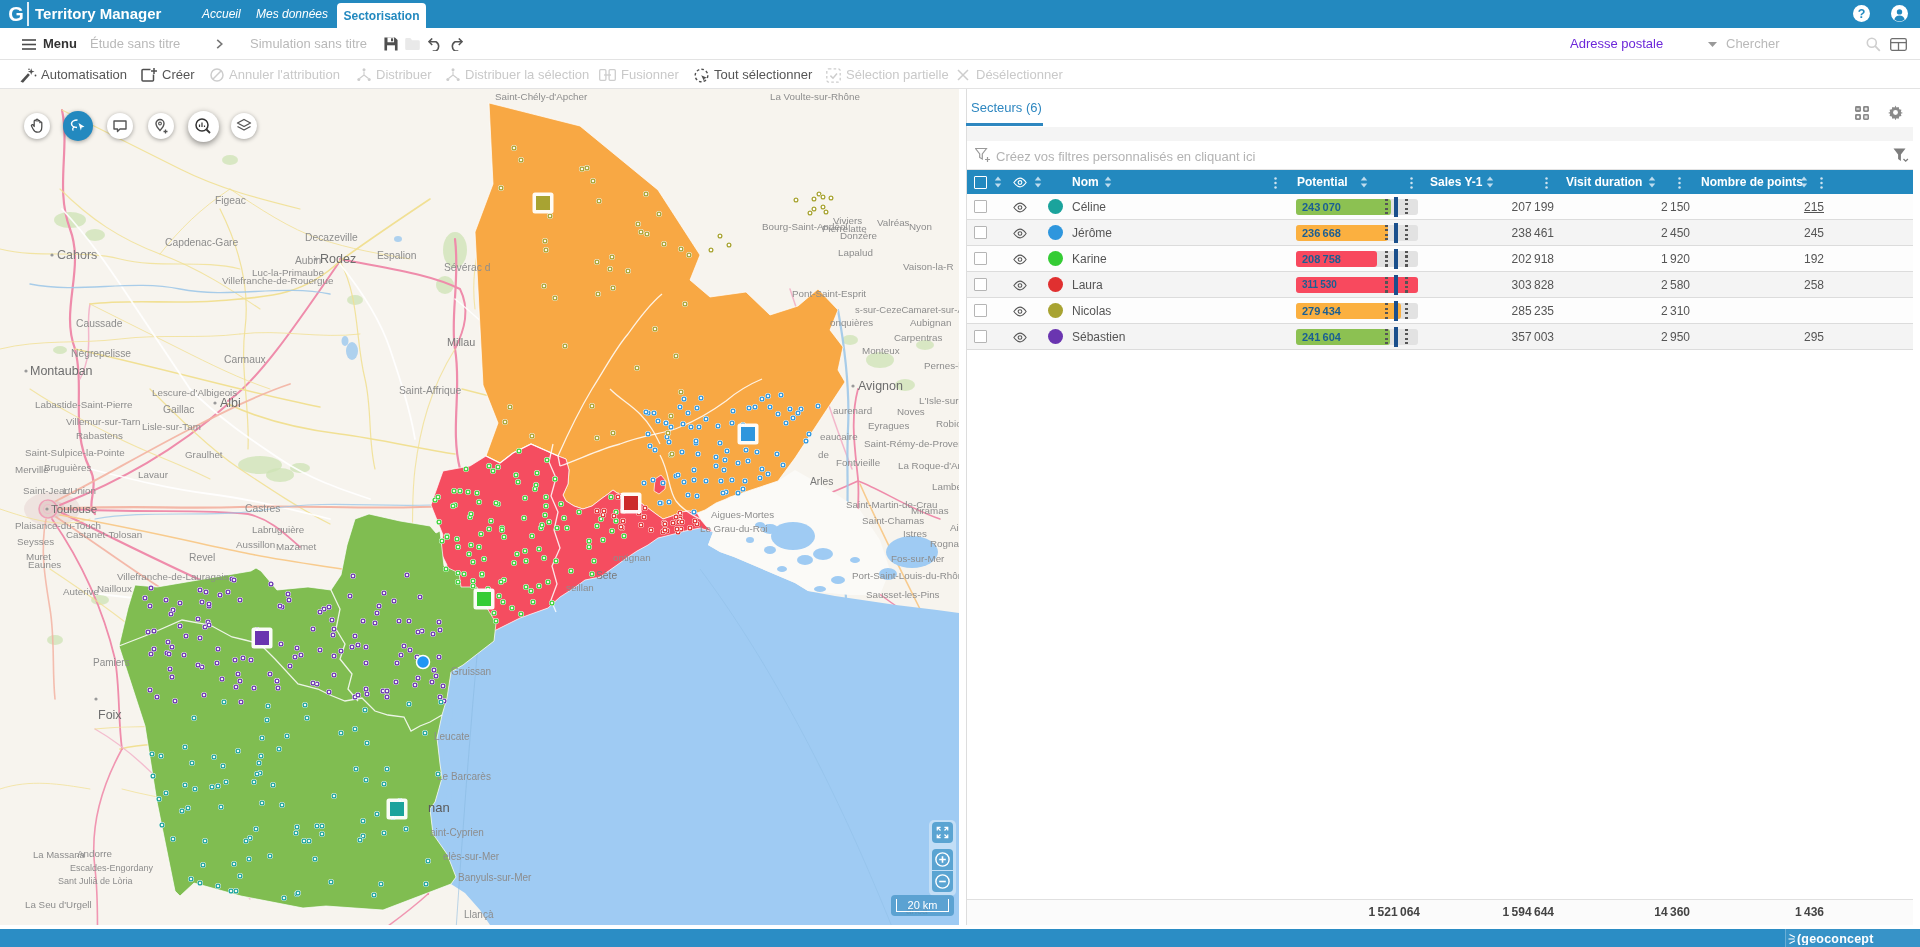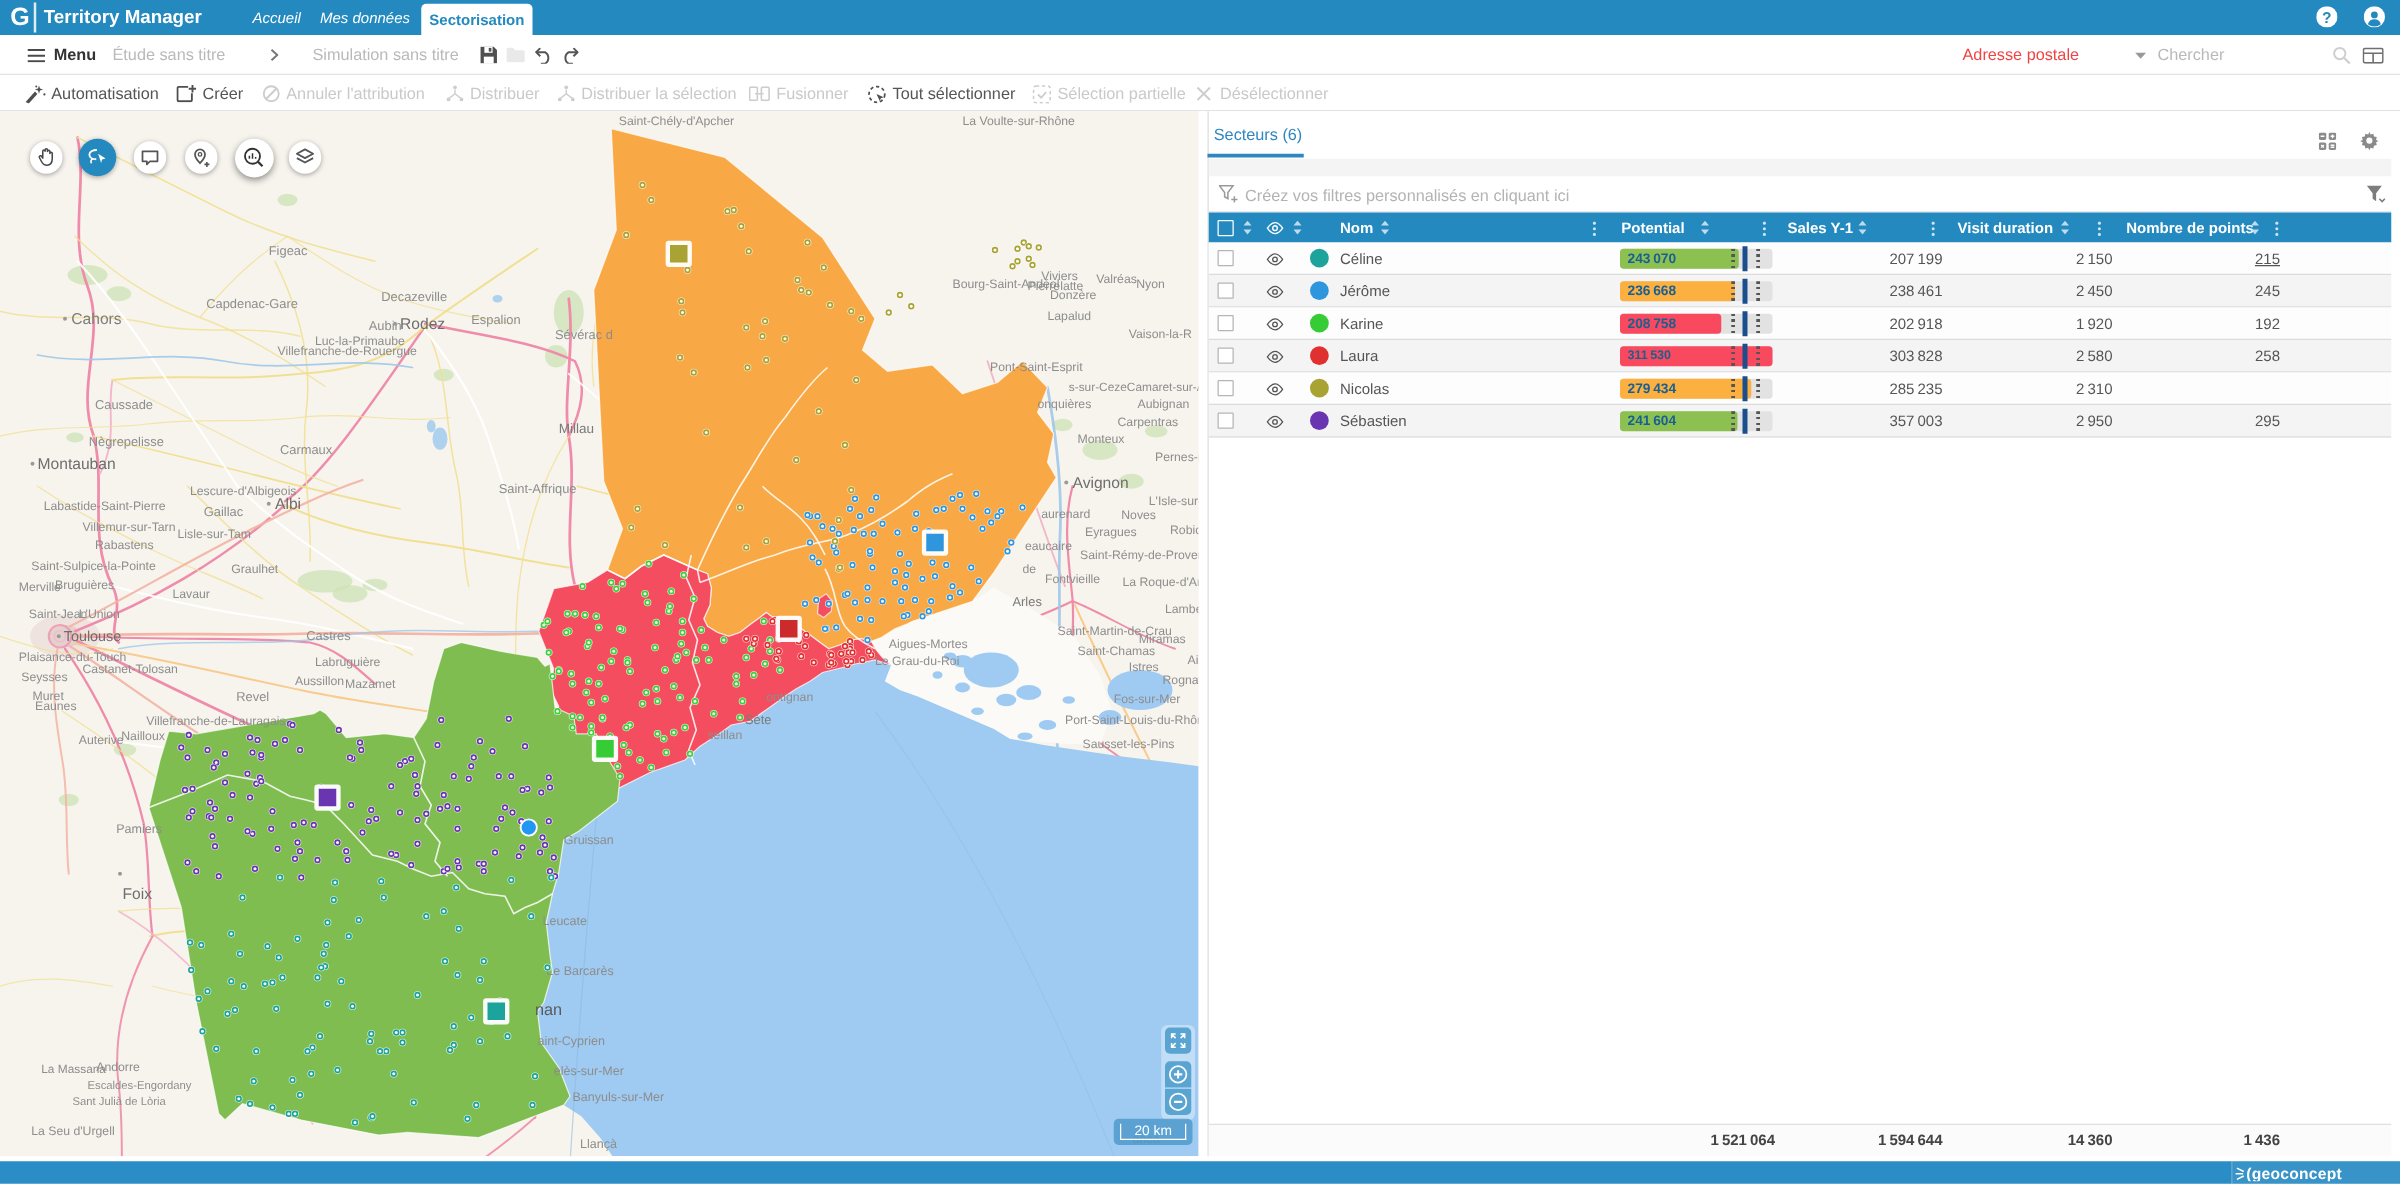--- a/index.html
+++ b/index.html
@@ -64,21 +64,21 @@
       <path d="M0 1.5 a1.5 1.5 0 0 1 1.5 -1.5 h4.5 l2 2.5 h7.5 a1.5 1.5 0 0 1 1.5 1.5 v8.5 a1.5 1.5 0 0 1 -1.5 1.5 h-14 a1.5 1.5 0 0 1 -1.5 -1.5z" fill="#e9e9e9"></path>
     </svg>
   <svg class="abs" style="left:428px;top:10px;" width="14" height="13" viewBox="0 0 15 14">
       <path d="M4.5 0.5 L1 4 L4.5 7.5" fill="none" stroke="#555" stroke-width="1.7"></path>
       <path d="M1 4 h7.5 a5.7 5.7 0 0 1 0 10 h-3.5" fill="none" stroke="#555" stroke-width="1.7"></path>
     </svg>
   <svg class="abs" style="left:449px;top:10px;" width="14" height="13" viewBox="0 0 15 14">
       <path d="M10.5 0.5 L14 4 L10.5 7.5" fill="none" stroke="#555" stroke-width="1.7"></path>
       <path d="M14 4 h-7.5 a5.7 5.7 0 0 0 0 10 h3.5" fill="none" stroke="#555" stroke-width="1.7"></path>
     </svg>
-  <div class="item" style="left:1570px;color:#ef4444;text-align:center;">Adresse postale</div>
+  <div class="item" style="left:1570px;color:#6d28d9;text-align:center;">Adresse postale</div>
   <svg class="abs" style="left:1708px;top:14px;" width="9" height="5" viewBox="0 0 9 5">
       <path d="M0 0 h9 L4.5 5z" fill="#999"></path>
     </svg>
   <div class="item" style="left:1726px;color:#b9b9b9;">Chercher</div>
   <svg class="abs" style="left:1866px;top:9px;" width="15" height="15" viewBox="0 0 15 15">
       <circle cx="5.8" cy="5.8" r="4.5" fill="none" stroke="#cfcfcf" stroke-width="1.6"></circle>
       <line x1="9.2" y1="9.2" x2="13.8" y2="13.8" stroke="#cfcfcf" stroke-width="1.8"></line>
     </svg>
   <svg class="abs" style="left:1890px;top:10px;" width="17" height="13" viewBox="0 0 17 13">
       <rect x="0.7" y="0.7" width="15.6" height="11.6" rx="1.5" fill="none" stroke="#6f6f6f" stroke-width="1.3"></rect>

